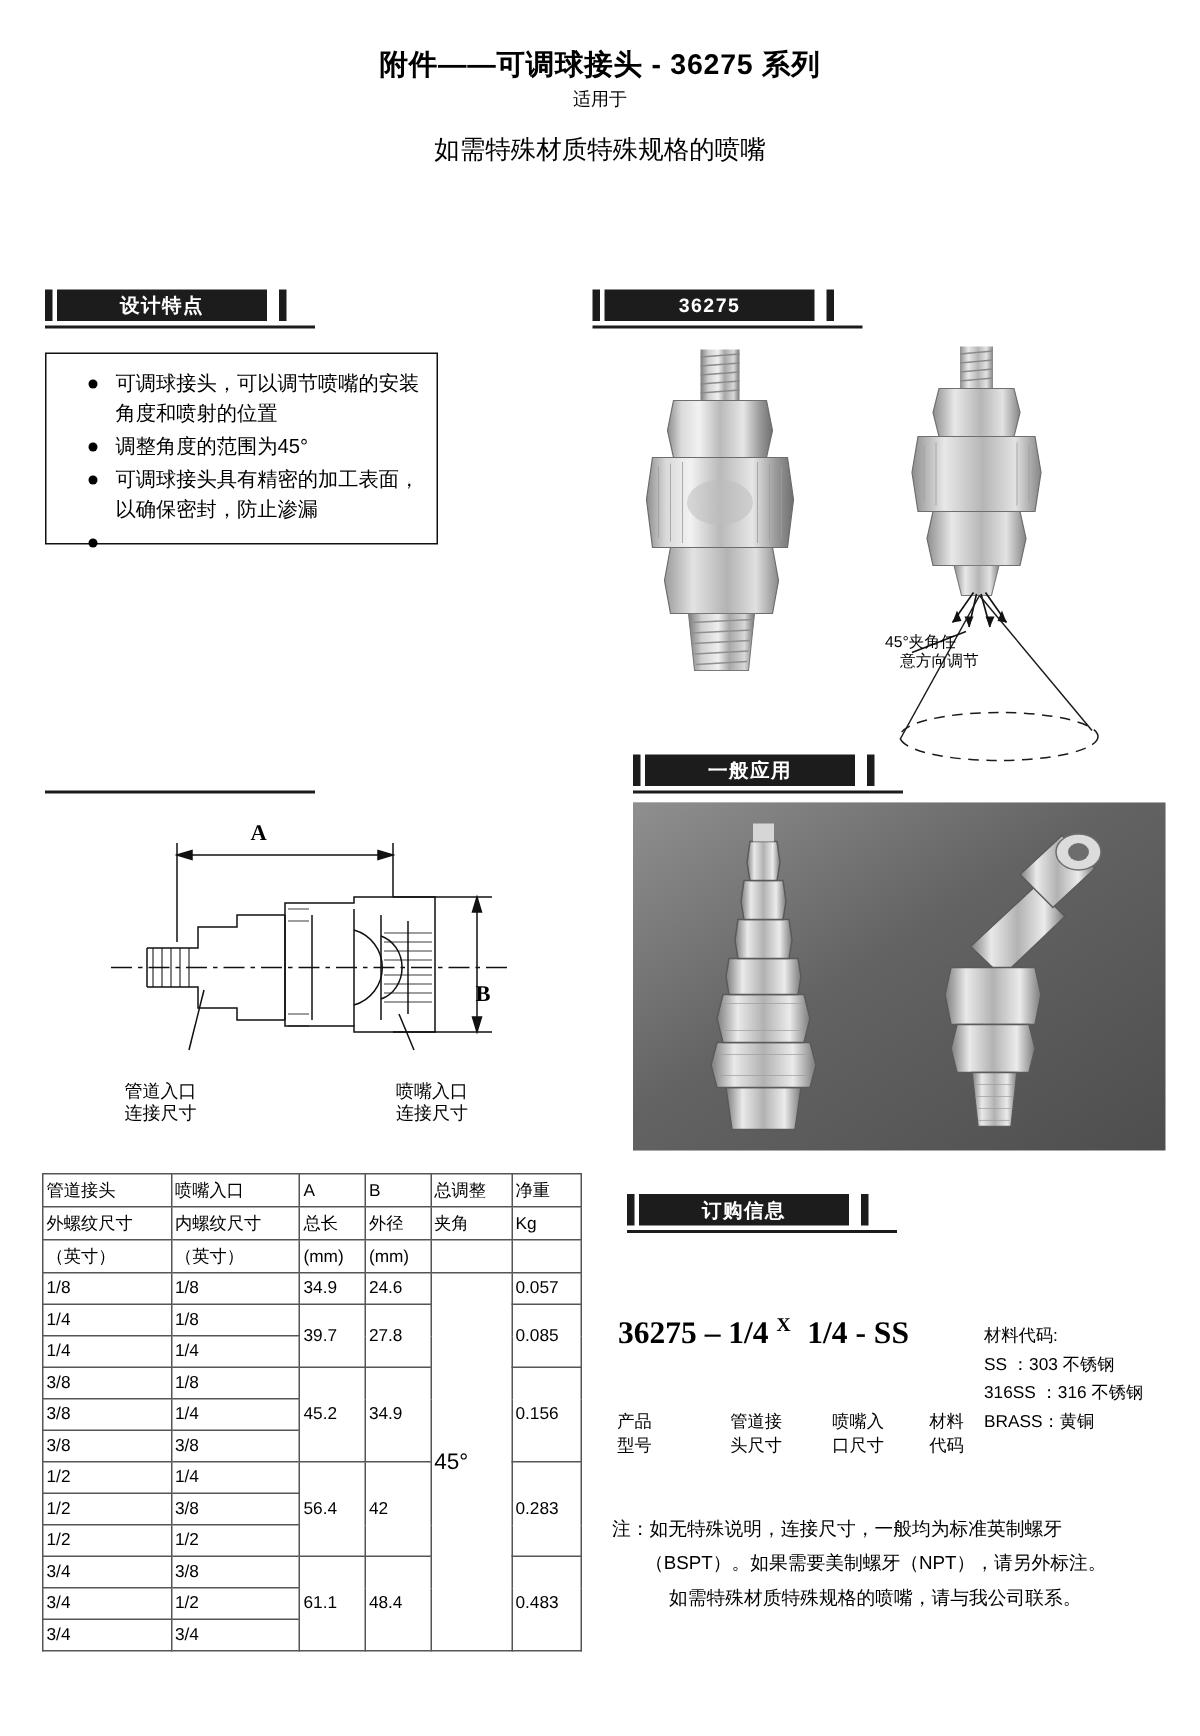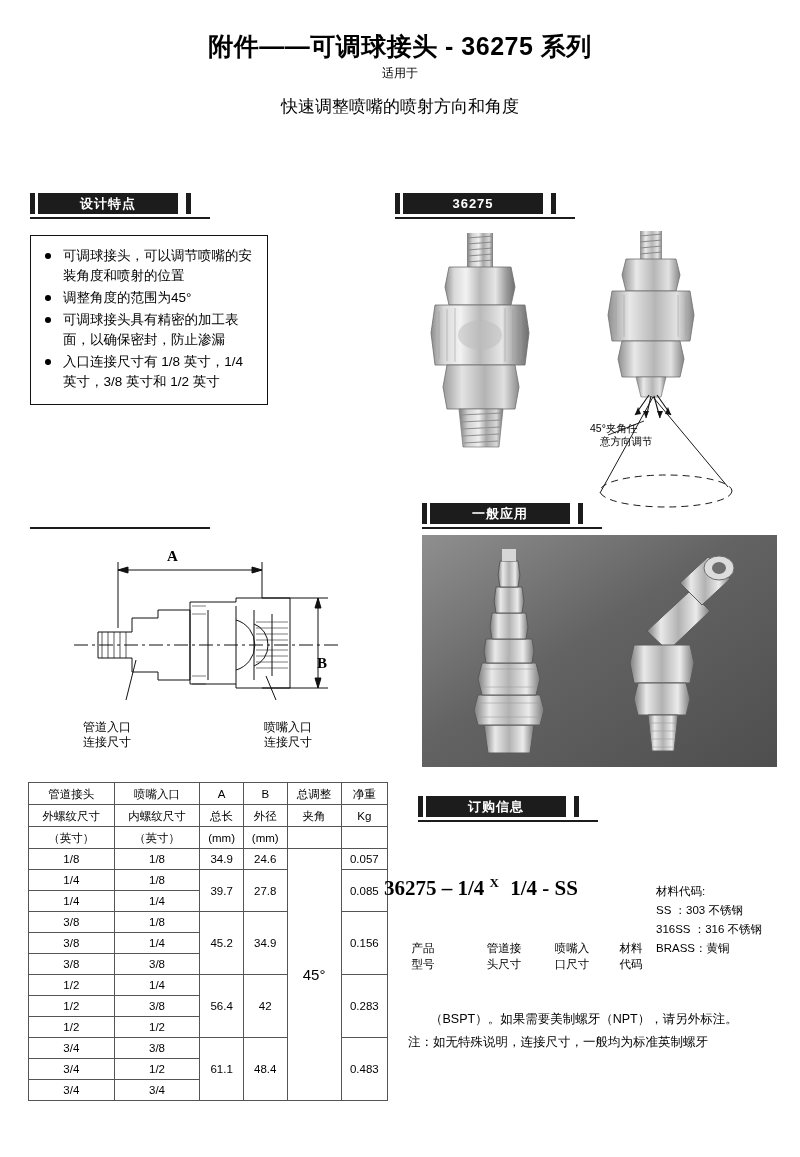--- a/index.html
+++ b/index.html
@@ -11,21 +11,21 @@
     font-family: "Liberation Sans", sans-serif;
     color: #000;
     position: relative;
     overflow: hidden;
   }
   .page { position: relative; width: 800px; height: 1157px; }
 
   
   .title-main {
     text-align: center;
-    font-size: 25px;
+    font-size: 19px;
     font-weight: bold;
     letter-spacing: 0.5px;
     margin-top: 30px;
   }
   .title-sub1 {
     text-align: center;
     font-size: 12px;
     margin-top: 2px;
   }
   .title-sub2 {
@@ -59,23 +59,23 @@
     position: absolute;
     height: 2px;
     background: #1c1c1c;
   }
 
   
   .feature-box {
     position: absolute;
     left: 30px;
     top: 205px;
-    width: 238px;
+    width: 262px;
     border: 1px solid #111;
-    padding: 10px 8px 10px 6px;
+    padding: 10px 8px 10px 20px;
   }
   .feature-list {
     margin: 0; padding: 0; list-style: none;
   }
   .feature-list li {
     position: relative;
     font-size: 13.5px;
     line-height: 20px;
     padding-left: 26px;
     margin-bottom: 2px;
@@ -103,34 +103,34 @@
   table.spec {
     position: absolute;
     left: 28px;
     top: 752px;
     width: 360px;
     border-collapse: collapse;
     font-size: 11.5px;
   }
   table.spec th, table.spec td {
     border: 1px solid #555;
-    text-align: center;
+    text-align: left;
     padding: 1px 2px;
     font-weight: normal;
     line-height: 14px;
   }
   table.spec th { font-size: 11.5px; }
   .hdr-cell { height: 22px; }
   .rowcell { height: 21px; }
   .big-ang { font-size: 15px; }
 
   
   .order-code {
     position: absolute;
-    left: 384px;
+    left: 412px;
     top: 845px;
     font-family: "Liberation Serif", serif;
     font-size: 21px;
     font-weight: bold;
     white-space: nowrap;
   }
   .order-code .sup {
     font-size: 13px;
     vertical-align: super;
   }
@@ -166,42 +166,42 @@
   .bold-dim { position: absolute; font-family: "Liberation Serif", serif; font-weight: bold; font-size: 15px; }
   .ang-note { position: absolute; font-size: 10.5px; line-height: 13px; }
 </style>
 </head>
 <body>
 
 <div class="page">
 
   <div class="title-main">附件——可调球接头 -  36275 系列</div>
   <div class="title-sub1">适用于</div>
-  <div class="title-sub2">快速调整喷嘴的喷射方向和角度</div>
+  <div class="title-sub2">如需特殊材质特殊规格的喷嘴</div>
 
   <div class="ribbon-wrap" style="left:30px; top:163px; width:180px; height:21px;">
     <div class="ribbon" style="left:8px; top:0; width:140px;">设计特点</div>
     <div class="bar-left" style="left:0;"></div>
     <div class="bar-right" style="left:156px;"></div>
   </div>
   <div class="ribbon-line" style="left:30px; top:187px; width:180px;"></div>
 
   <div class="ribbon-wrap" style="left:395px; top:163px; width:180px; height:21px;">
     <div class="ribbon" style="left:8px; top:0; width:140px;">36275</div>
     <div class="bar-left" style="left:0;"></div>
     <div class="bar-right" style="left:156px;"></div>
   </div>
   <div class="ribbon-line" style="left:395px; top:187px; width:180px;"></div>
 
   <div class="feature-box">
     <ul class="feature-list">
       <li><span class="dot"></span><span>可调球接头，可以调节喷嘴的安装角度和喷射的位置</span></li>
       <li><span class="dot"></span><span>调整角度的范围为45°</span></li>
       <li><span class="dot"></span><span>可调球接头具有精密的加工表面，以确保密封，防止渗漏</span></li>
-      <li><span class="dot"></span><span>入口连接尺寸有 1/8 英寸，1/4 英寸，3/8 英寸和 1/2 英寸</span></li>
+      <li><span class="dot"></span></li>
     </ul>
   </div>
 
   <svg class="illus" style="left:395px; top:195px;" width="175" height="230" viewBox="0 0 175 230">
     <defs>
       <linearGradient id="metal1" x1="0" y1="0" x2="1" y2="0">
         <stop offset="0" stop-color="#8d8d8d"></stop>
         <stop offset="0.13" stop-color="#d9d9d9"></stop>
         <stop offset="0.3" stop-color="#f2f2f2"></stop>
         <stop offset="0.5" stop-color="#b9b9b9"></stop>
@@ -590,17 +590,18 @@
   </div>
 
   <div class="mat-codes">
     <div>材料代码:</div>
     <div>SS      ：303 不锈钢</div>
     <div>316SS ：316 不锈钢</div>
     <div>BRASS：黄铜</div>
   </div>
 
   <div class="note">
+    <span class="ind i1">注：如无特殊说明，连接尺寸，一般均为标准英制螺牙</span>
     <span class="ind i2">（BSPT）。如果需要美制螺牙（NPT），请另外标注。</span>
-    <span class="ind i1">注：如无特殊说明，连接尺寸，一般均为标准英制螺牙</span>
+    <span class="ind i3">如需特殊材质特殊规格的喷嘴，请与我公司联系。</span>
   </div>
 
 </div>
 
 </body></html>

